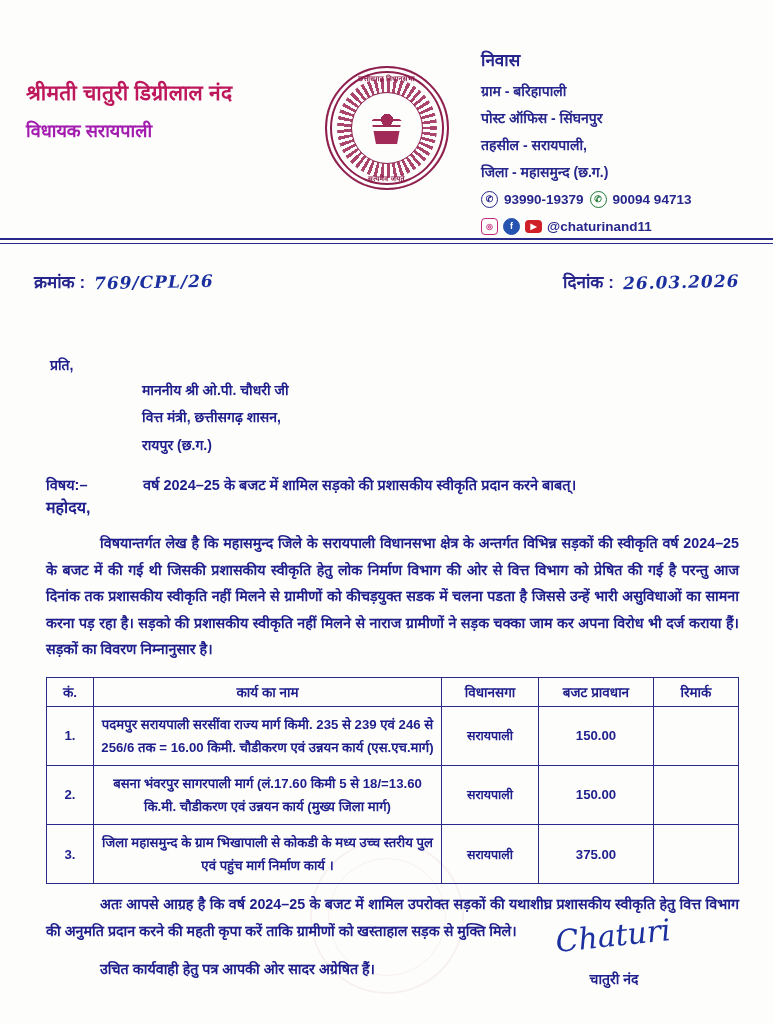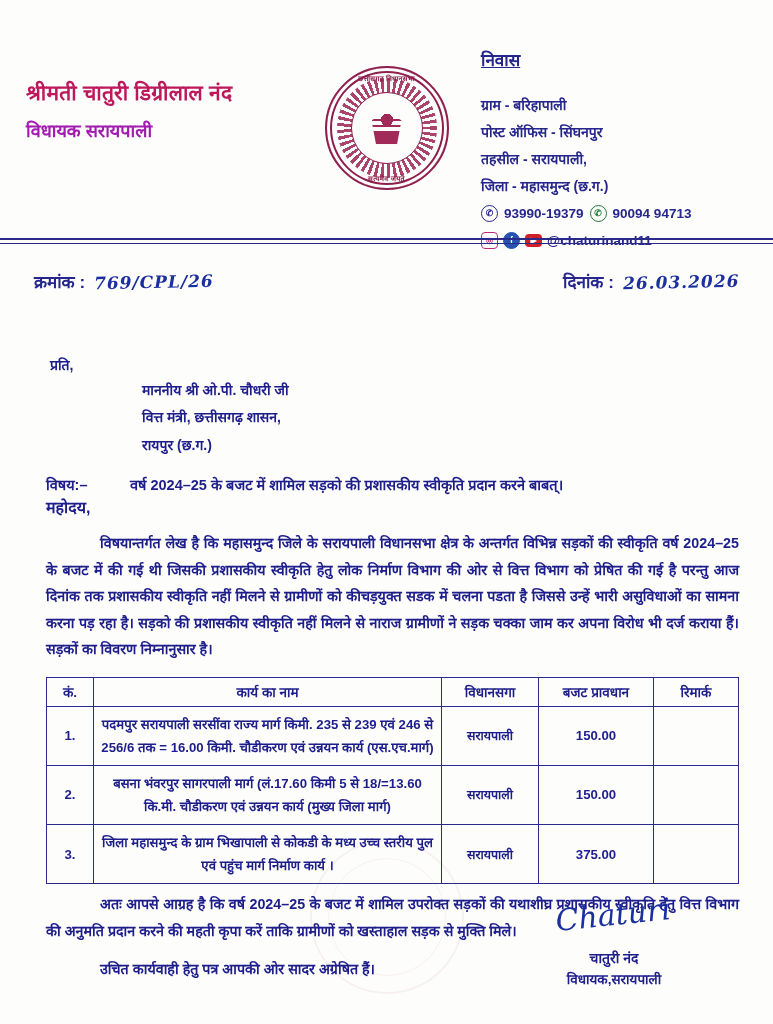--- a/index.html
+++ b/index.html
@@ -119,22 +119,21 @@
     position: absolute;
     right: 32px;
     top: 48px;
     width: 260px;
     color: #26268c;
     text-align: left;
   }
   .lh-r-title {
     font-size: 17px;
     font-weight: bold;
-    margin-bottom: 24px;
-    text-decoration: underline;
+    margin-bottom: 10px;
   }
   .lh-r-line {
     font-size: 14px;
     font-weight: bold;
     margin-bottom: 8px;
     white-space: nowrap;
   }
   .lh-contact {
     font-size: 13.5px;
     font-weight: bold;
@@ -230,21 +229,21 @@
   .to-block { font-size: 14px; font-weight: bold; line-height: 1.9; }
   .to-label { margin-left: 4px; }
   .to-lines { margin-left: 96px; margin-top: -2px; }
   .to-lines div { margin-bottom: 1px; }
 
   .subject {
     margin-top: 16px;
     font-size: 14.5px;
     font-weight: bold;
     display: flex;
-    gap: 0;
+    gap: 13px;
   }
   .subject .s-label { width: 84px; flex: none; }
   .subject .s-text { flex: 1; }
 
   .salutation {
     font-size: 16px;
     font-weight: bold;
     margin-top: 2px;
   }
 
@@ -457,16 +456,15 @@
     </div>
 
     <div class="para">
       <span class="indent"></span><span>उचित कार्यवाही हेतु पत्र आपकी ओर सादर अग्रेषित हैं।</span>
     </div>
   </div>
 
   <div class="signature">
     <div class="sig-scribble">Chaturi</div>
     <div class="sig-name">चातुरी नंद</div>
-    <div class="sig-desig">विधायक,सरायपाली</div>
   </div>
 
 </div>
 
 </body></html>

